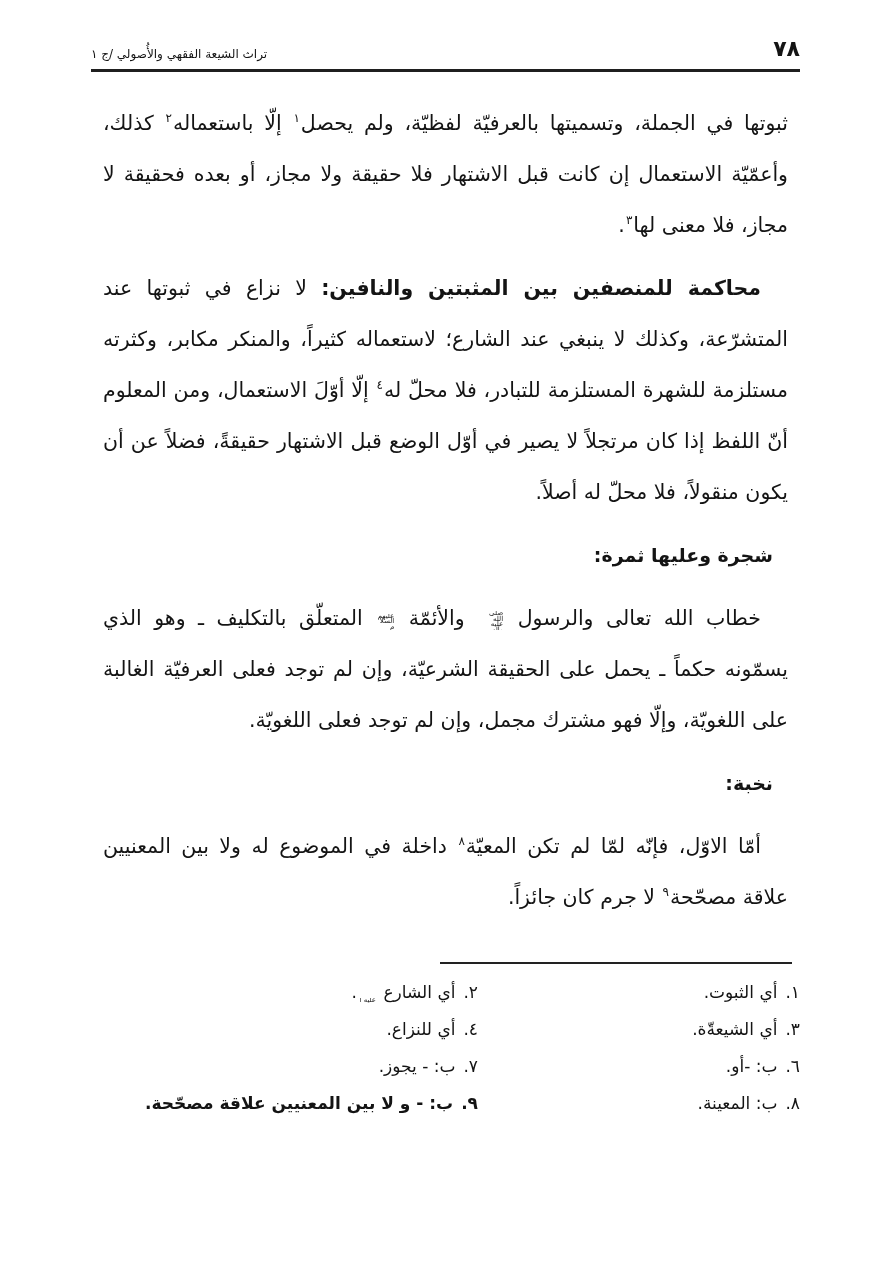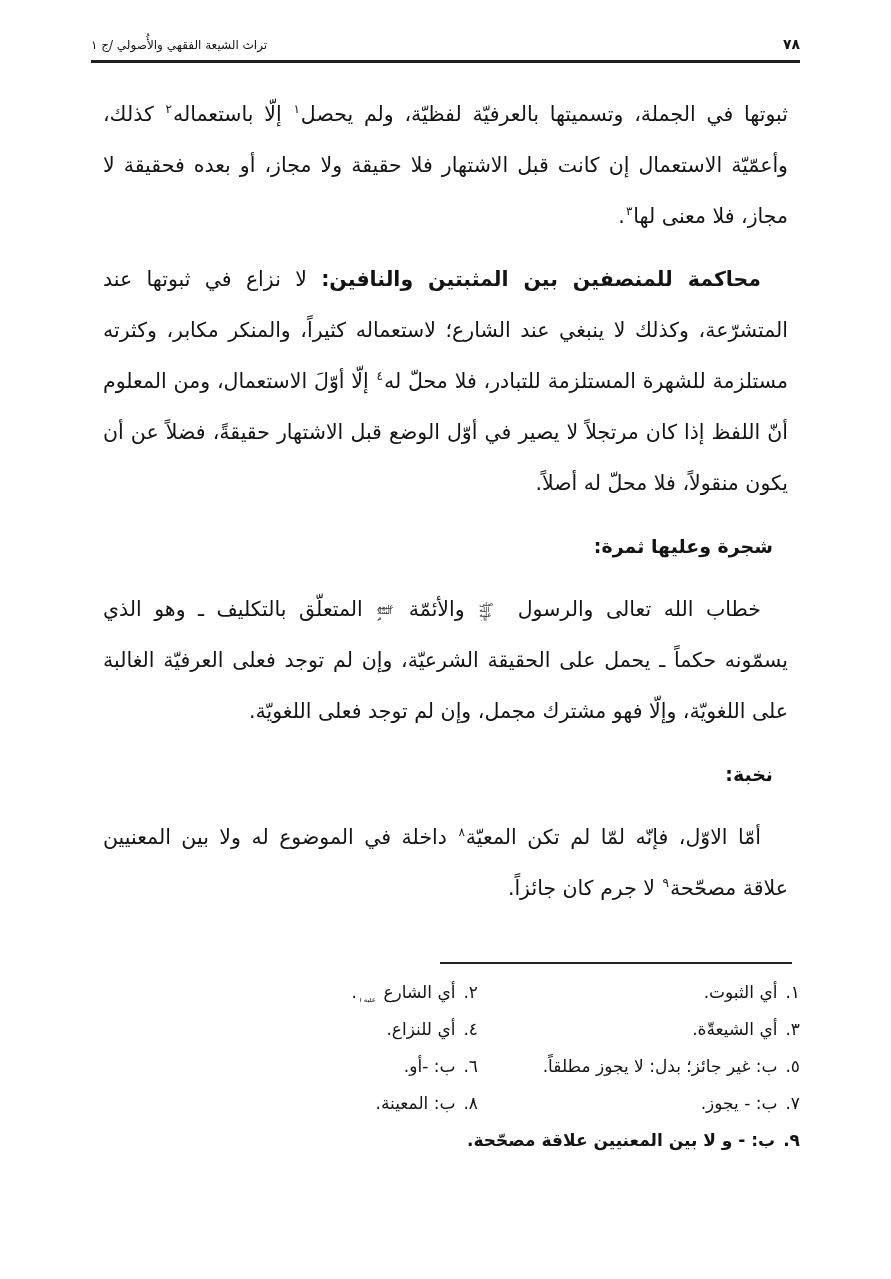--- a/index.html
+++ b/index.html
@@ -15,21 +15,21 @@
   }
   .content { padding:0 91px; }
 
   
   .hdr-row {
     display:flex;
     justify-content:space-between;
     align-items:flex-end;
     padding-top:36px;
   }
-  .hdr-num { font-size:14px; font-weight:bold; letter-spacing:1px;text-align:center; }
+  .hdr-num { font-size:22px; font-weight:bold; letter-spacing:1px;text-align:center; }
   .hdr-title { font-size:12px; font-weight:normal; }
   .hdr-rule { border-bottom:3px solid #1f1f1f; margin-top:8px; }
 
   
   main {
     margin-top:14px;
     font-size:20.5px;
     line-height:51px;
     text-align:justify;
     height:862px;
@@ -50,21 +50,21 @@
     line-height:0;
     vertical-align:super;
     margin:0 1px;
   }
 
   
   .hon {
     display:inline-block;
     font-size:7px;
     line-height:5.5px;
-    text-align:left;
+    text-align:right;
     vertical-align:-5px;
     max-height:19px;
     overflow:hidden;
     overflow-wrap:anywhere;
     margin:0 2px;
     text-indent:0;
   }
   .hon-p { width:24px; }
   .hon-a { width:17px; }
 
@@ -123,21 +123,20 @@
     <footer>
       <div class="fn-rule"></div>
       <div class="fn-grid">
 
         <div class="fn"><span class="fn-num">١.</span><span class="fn-text">أي الثبوت.</span></div>
         <div class="fn"><span class="fn-num">٢.</span><span class="fn-text">أي الشارع <span class="hon hon-a">عليه السلام</span>.</span></div>
 
         <div class="fn"><span class="fn-num">٣.</span><span class="fn-text">أي الشيعةّة.</span></div>
         <div class="fn"><span class="fn-num">٤.</span><span class="fn-text">أي للنزاع.</span></div>
 
-        <div class="fn"><span class="fn-num">٥.</span><span class="fn-text">ب: غير جائز؛ بدل: لا يجوز مطلقاً.</span></div>
         <div class="fn"><span class="fn-num">٦.</span><span class="fn-text">ب: -أو.</span></div>
 
         <div class="fn"><span class="fn-num">٧.</span><span class="fn-text">ب: - يجوز.</span></div>
         <div class="fn"><span class="fn-num">٨.</span><span class="fn-text">ب: المعينة.</span></div>
 
         <div class="fn fn-bold"><span class="fn-num">٩.</span><span class="fn-text">ب: - و لا بين المعنيين علاقة مصحّحة.</span></div>
         <div class="fn"></div>
 
       </div>
     </footer>

